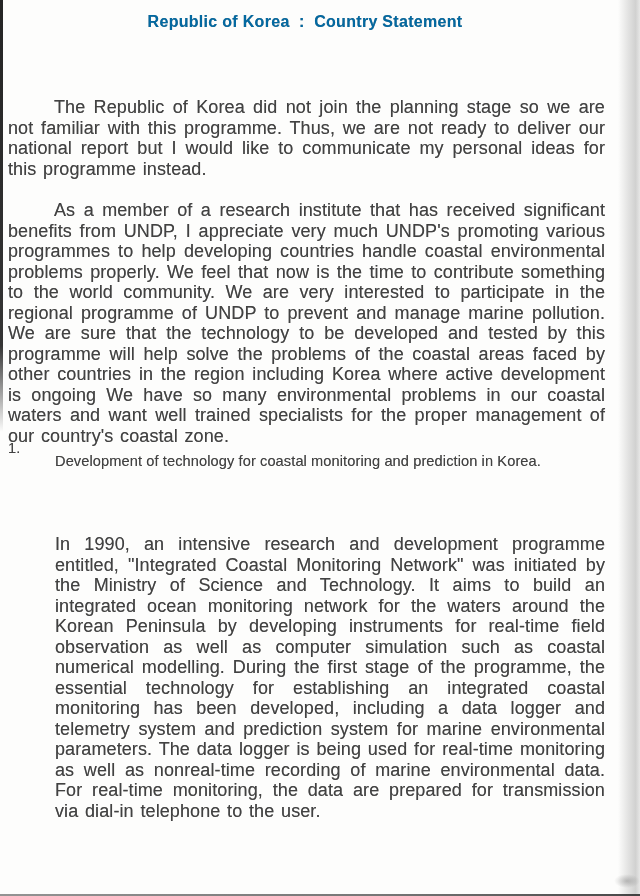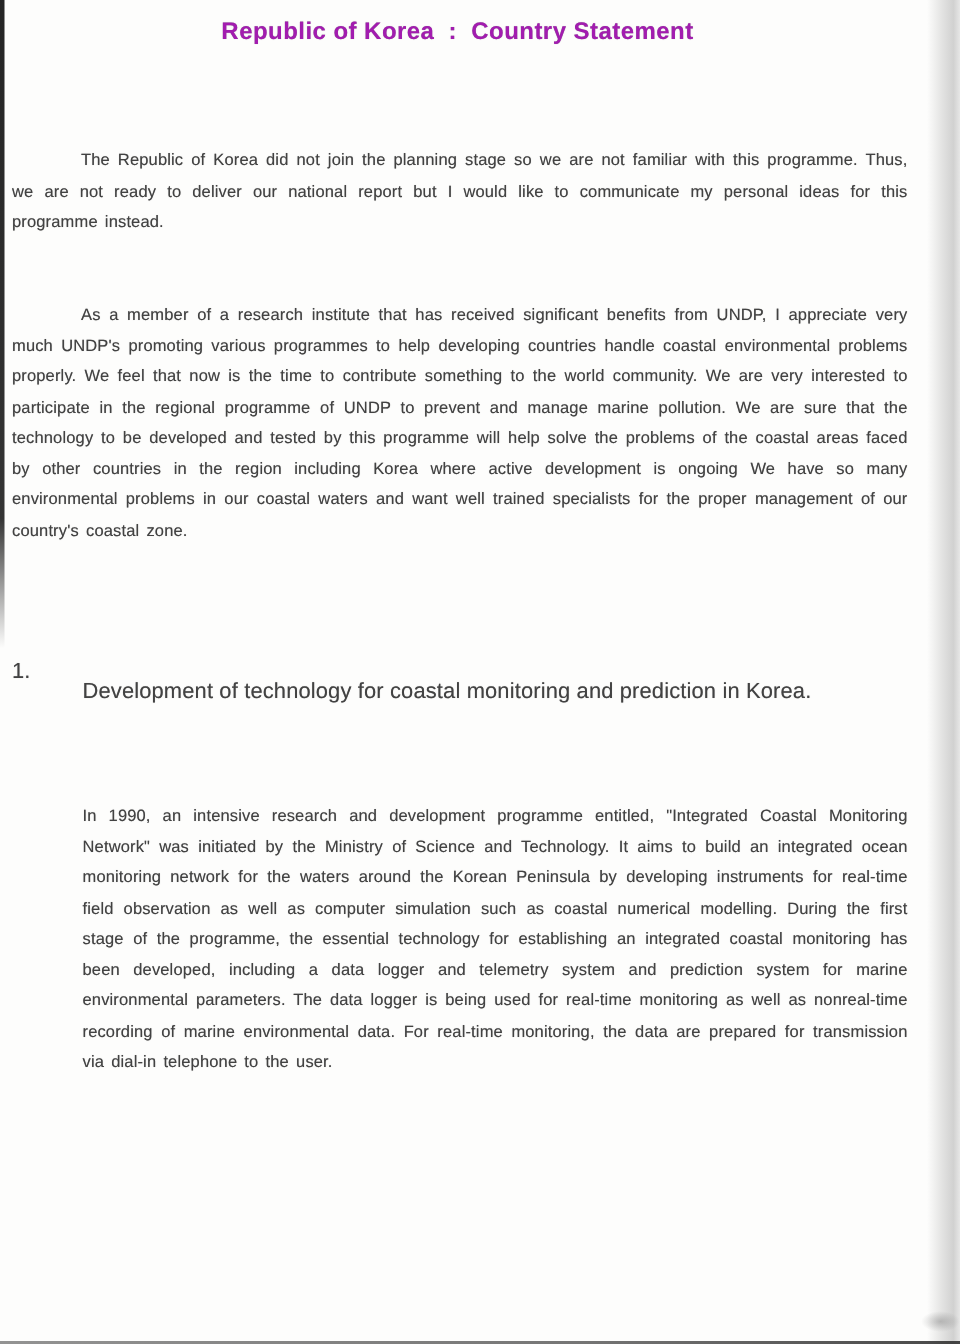--- a/index.html
+++ b/index.html
@@ -23,29 +23,29 @@
   .doc-title {
     position: absolute;
     top: 13px;
     left: 0;
     width: 610px;
     margin: 0;
     text-align: center;
     font-size: 16px;
     font-weight: bold;
     letter-spacing: 0.3px;
-    color: #a21caf;
+    color: #0369a1;
     white-space: pre-wrap;
   }
   .body-par {
     position: absolute;
     margin: 0;
     left: 8px;
     width: 597px;
-    font-size: 11px;
+    font-size: 18px;
     line-height: 20.5px;
     text-align: justify;
     word-spacing: 1.6px;
     letter-spacing: 0.1px;
   }
   .first-indent { text-indent: 46px; }
   .p1 { top: 97px; }
   .p2 { top: 200px; }
   .section-line {
     position: absolute;

